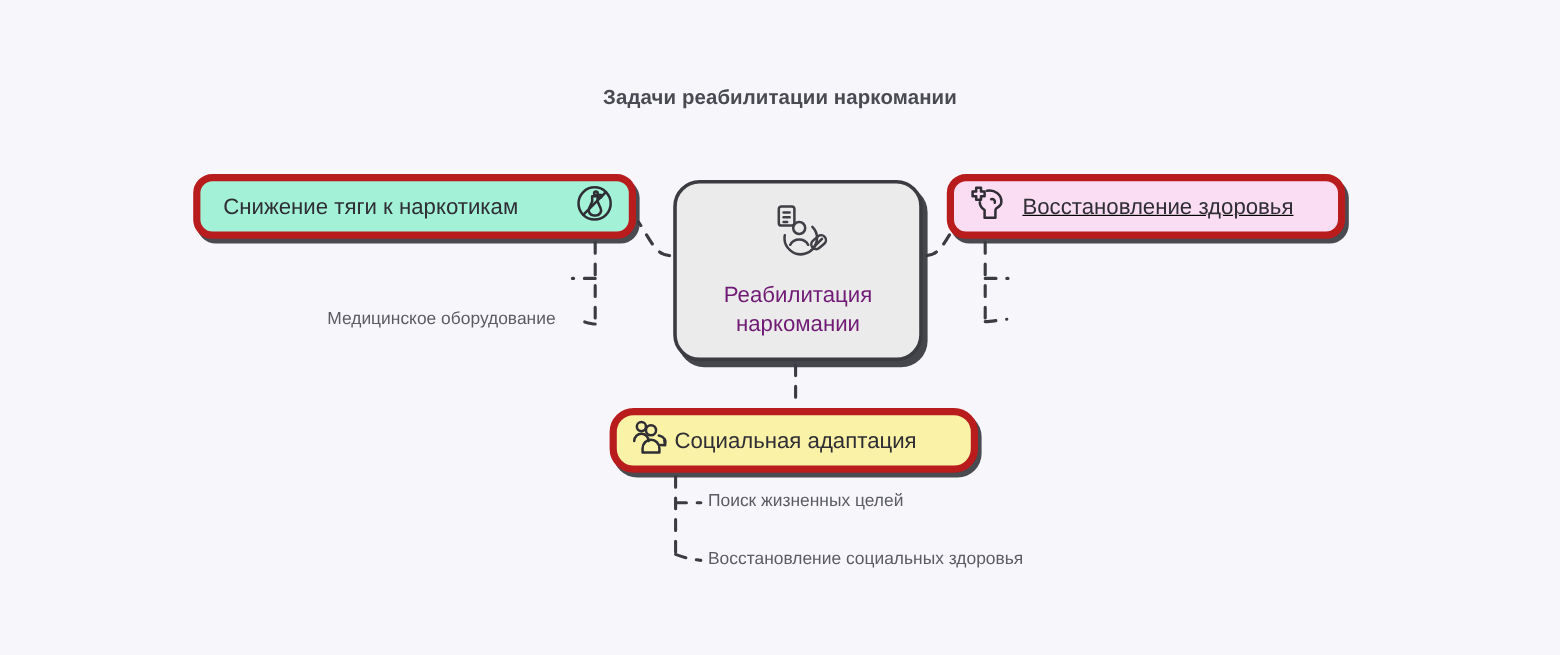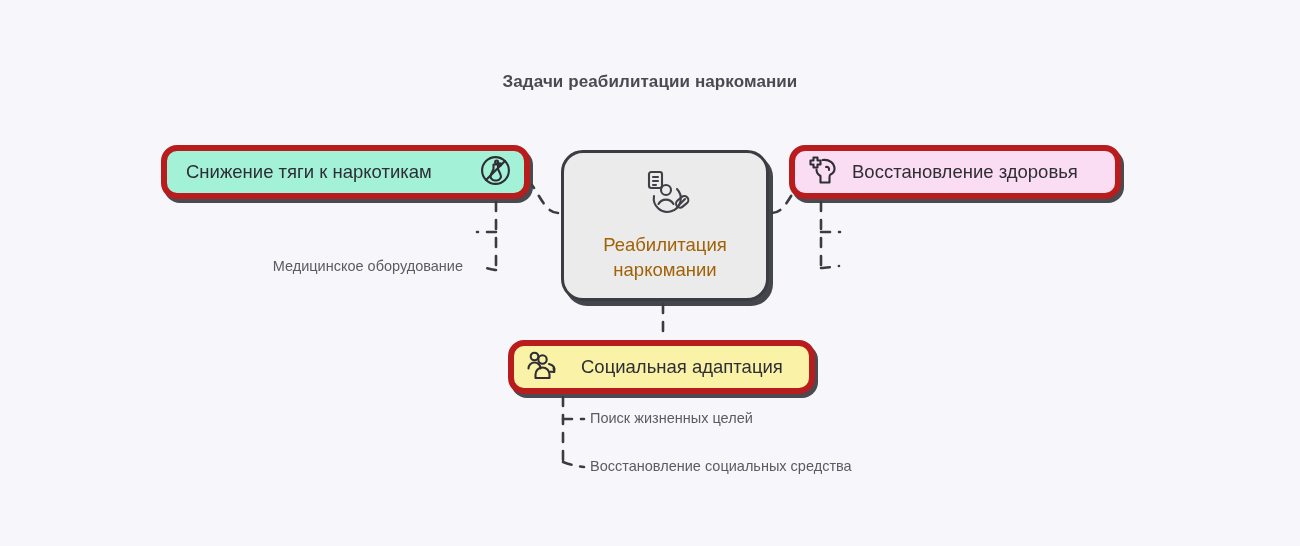--- a/index.html
+++ b/index.html
@@ -79,21 +79,21 @@
     border: 3.5px solid #3b3b42;
     border-radius: 22px;
     flex-direction: column;
     justify-content: center;
     gap: 14px;
     box-shadow: 4px 5px 0 0 rgba(59,59,66,0.95);
   }
   #hub .label {
     text-align: center;
     font-size: 18.5px;
-    color: #a16207;
+    color: #701a75;
     white-space: pre-line;
     line-height: 1.32;
   }
 
   
   #branch-craving {
     left: 161px;
     top: 145px;
     width: 369px;
     height: 54px;
@@ -105,32 +105,34 @@
   
   #branch-health {
     left: 789px;
     top: 145px;
     width: 332px;
     height: 54px;
     background: #fadcf3;
     padding: 0 20px 0 12px;
     justify-content: flex-start;
     gap: 12px;
+    text-decoration: underline;
   }
 
   
   #branch-social {
     left: 508px;
     top: 340px;
     width: 307px;
     height: 54px;
     background: #faf2a7;
     padding: 0 8px 0 12px;
     justify-content: flex-start;
-    gap: 22px;
+    gap: 3px;
+    border-radius: 20px;
   }
 
   
   .leaf {
     position: absolute;
     font-size: 14.5px;
     color: #5b5b63;
     white-space: nowrap;
     line-height: 1.2;
   }
@@ -232,15 +234,15 @@
         <path d="M 24.5 22.8 L 28.3 23 L 27.6 19.2"></path>
       </svg>
     </span>
     <span class="label">Социальная адаптация</span>
   </div>
 
   <div class="leaf right-align" id="leaf-med-equip">Медицинское оборудование</div>
 
 
   <div class="leaf" id="leaf-goals">Поиск жизненных целей</div>
-  <div class="leaf" id="leaf-skills">Восстановление социальных средства</div>
+  <div class="leaf" id="leaf-skills">Восстановление социальных здоровья</div>
 
 </div>
 
 </body></html>

